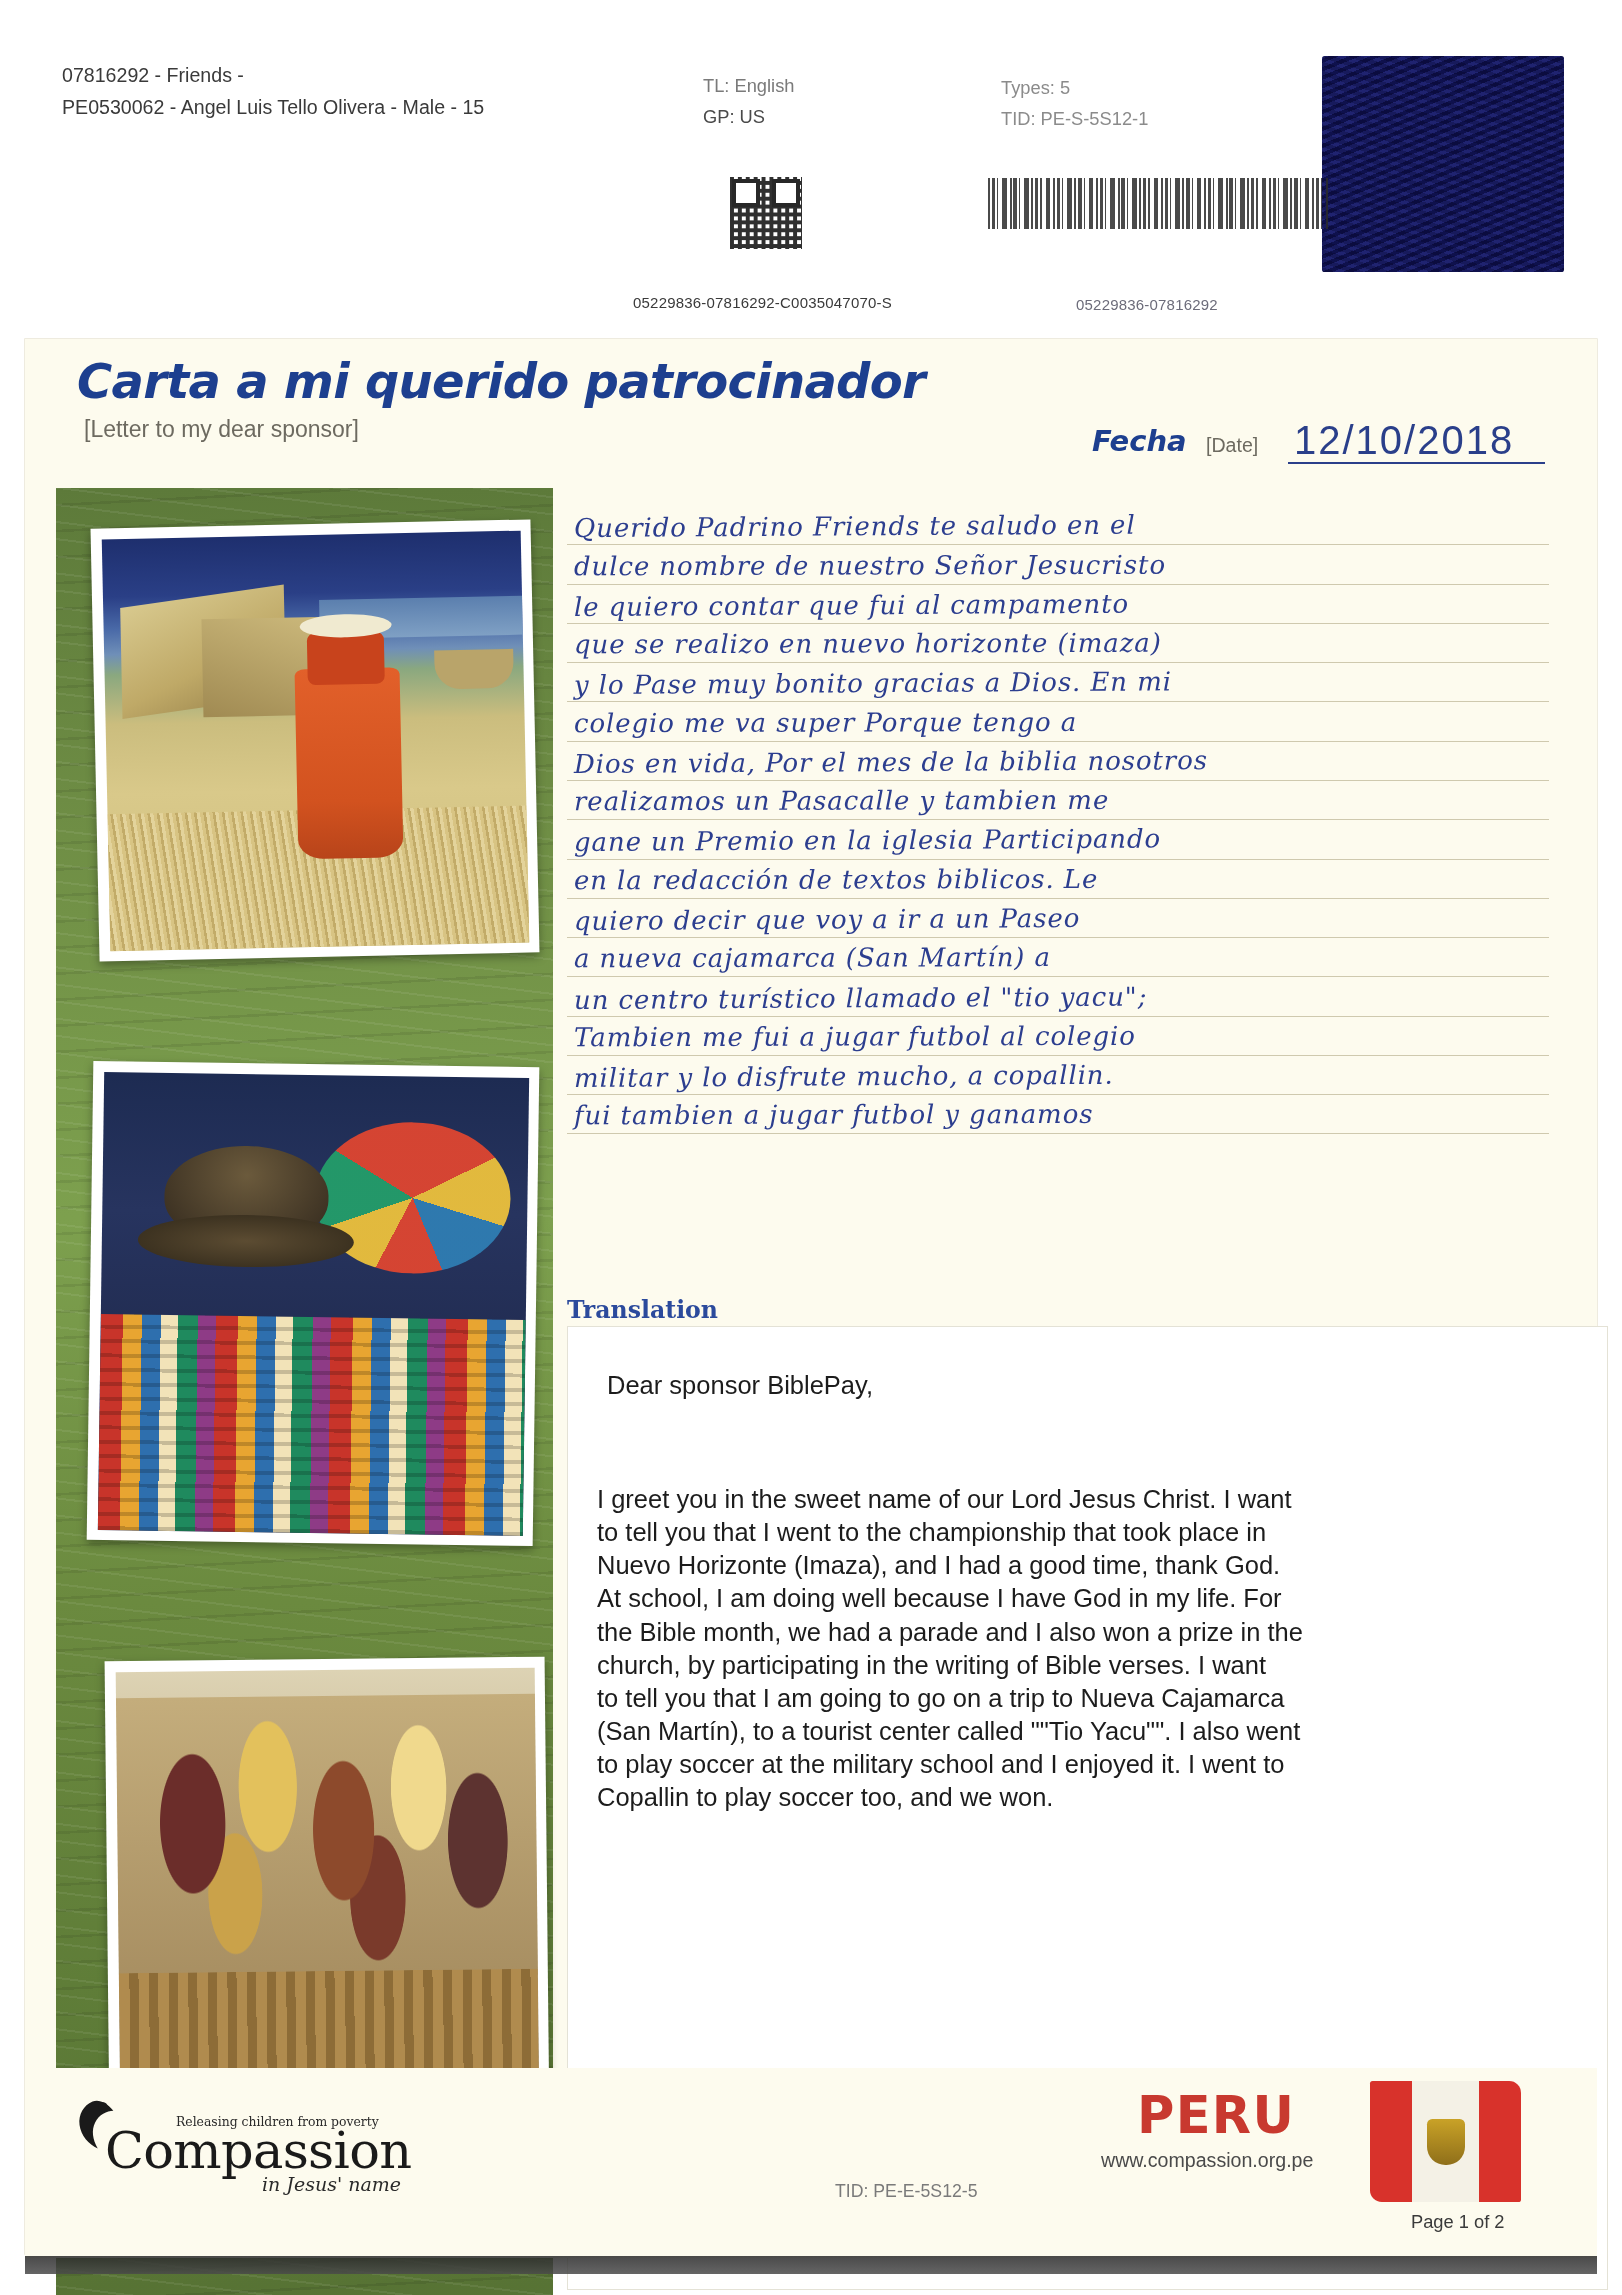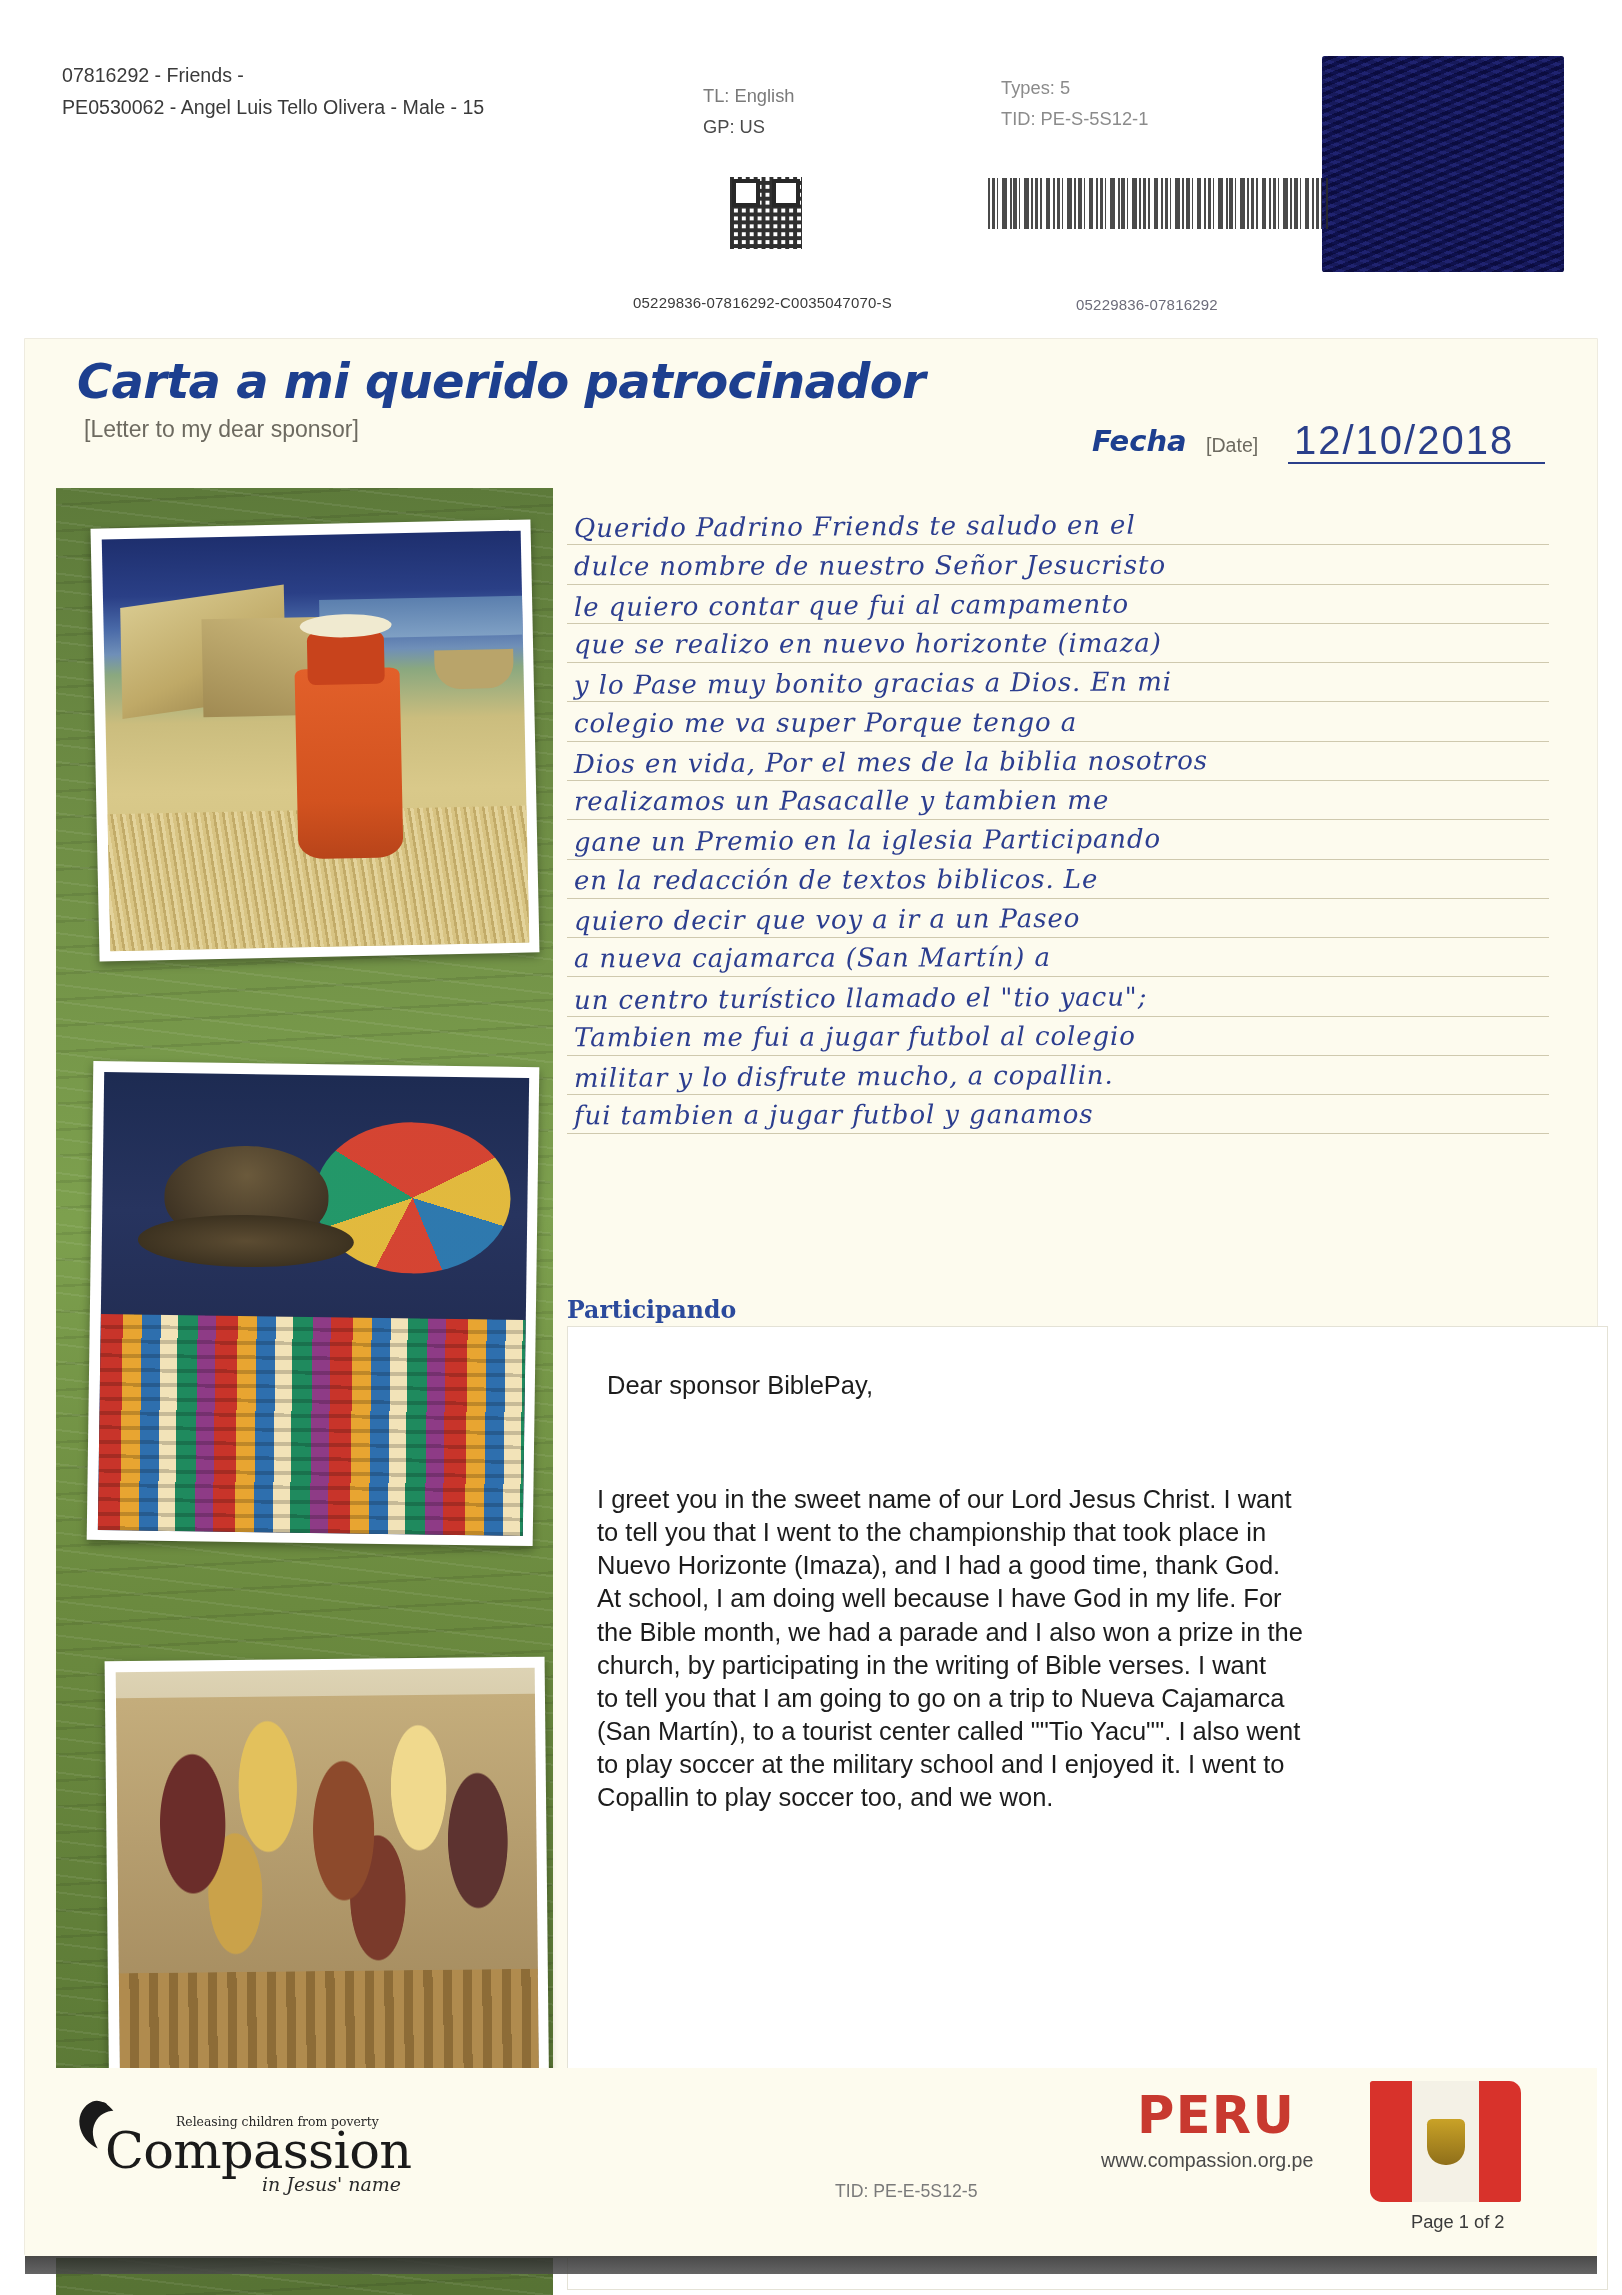--- a/index.html
+++ b/index.html
@@ -26,21 +26,21 @@
     position: absolute;
     left: 62px;
     top: 59px;
     font-size: 19.6px;
     color: #3a3a3a;
     line-height: 1.65;
   }
   .meta-mid {
     position: absolute;
     left: 703px;
-    top: 80px;
+    top: 70px;
     font-size: 18.3px;
     color: #4a4a4a;
     line-height: 1.7;
   }
   .meta-mid .faded { color: #7a7a7a; }
   .meta-right {
     position: absolute;
     left: 1001px;
     top: 72px;
     font-size: 18.3px;
@@ -584,21 +584,21 @@
       <div class="hw-line" style="top: 520px;"></div>
       <div class="hw-text" style="top: 486px; transform: rotate(-0.35deg);">un centro turístico llamado el "tio yacu";</div>
       <div class="hw-line" style="top: 559px;"></div>
       <div class="hw-text" style="top: 525px; transform: rotate(-0.15deg);">Tambien me fui a jugar futbol al colegio</div>
       <div class="hw-line" style="top: 598px;"></div>
       <div class="hw-text" style="top: 564px; transform: rotate(-0.35deg);">militar y lo disfrute mucho, a copallin.</div>
       <div class="hw-line" style="top: 637px;"></div>
       <div class="hw-text" style="top: 603px; transform: rotate(-0.15deg);">fui tambien a jugar futbol y ganamos</div>
     </div>
 
-  <div class="translation-label">Participando</div>
+  <div class="translation-label">Translation</div>
 
   <div class="translation-box">
     <div class="tr-greeting">Dear sponsor BiblePay,</div>
     <div class="tr-body">I greet you in the sweet name of our Lord Jesus Christ. I want
 to tell you that I went to the championship that took place in
 Nuevo Horizonte (Imaza), and I had a good time, thank God.
 At school, I am doing well because I have God in my life. For
 the Bible month, we had a parade and I also won a prize in the
 church, by participating in the writing of Bible verses. I want
 to tell you that I am going to go on a trip to Nueva Cajamarca

